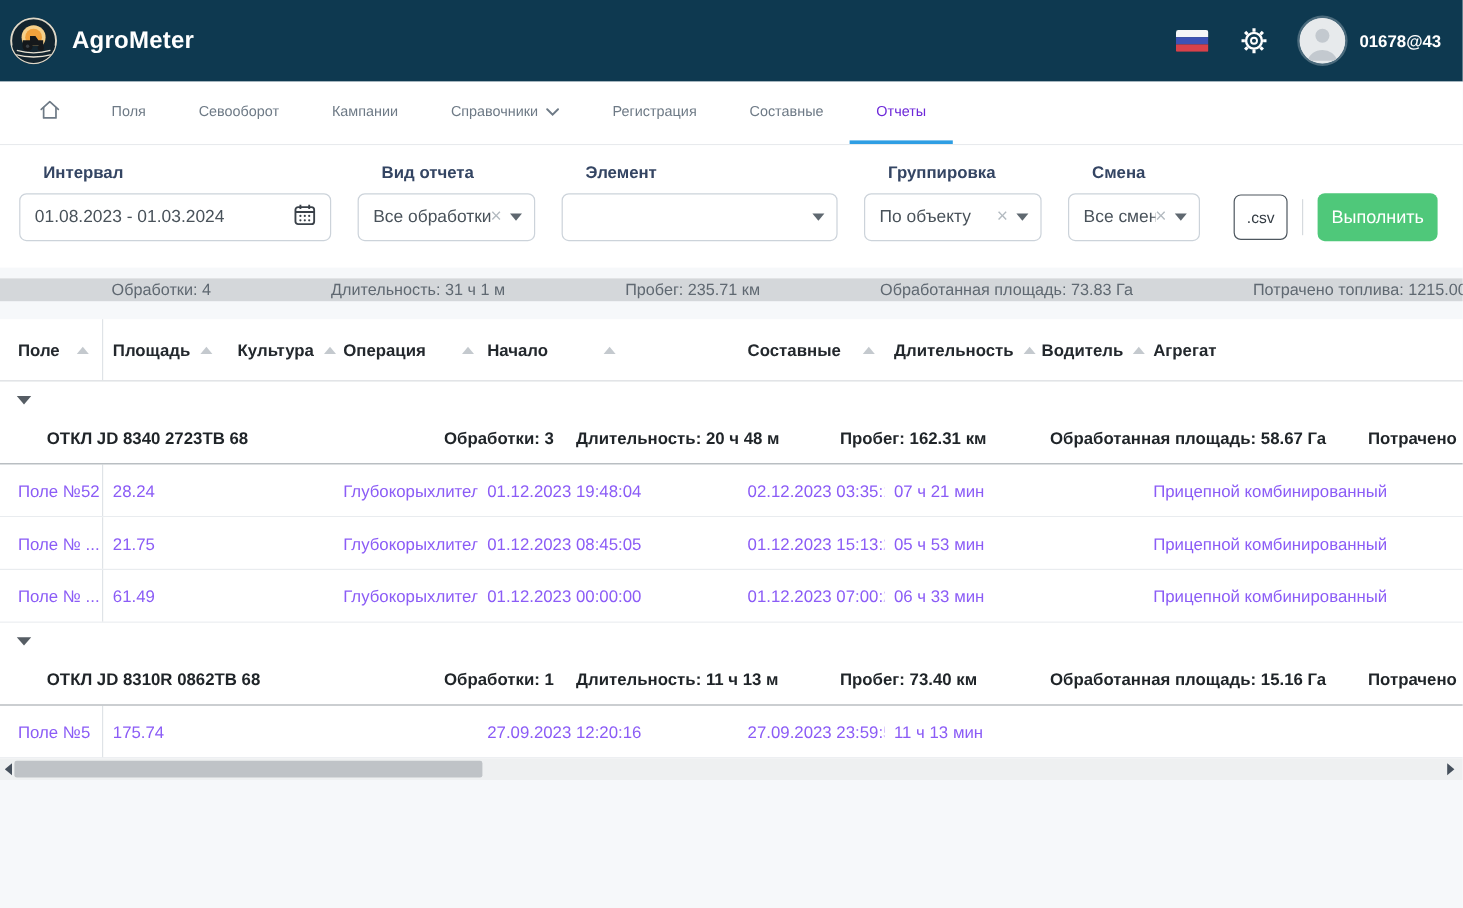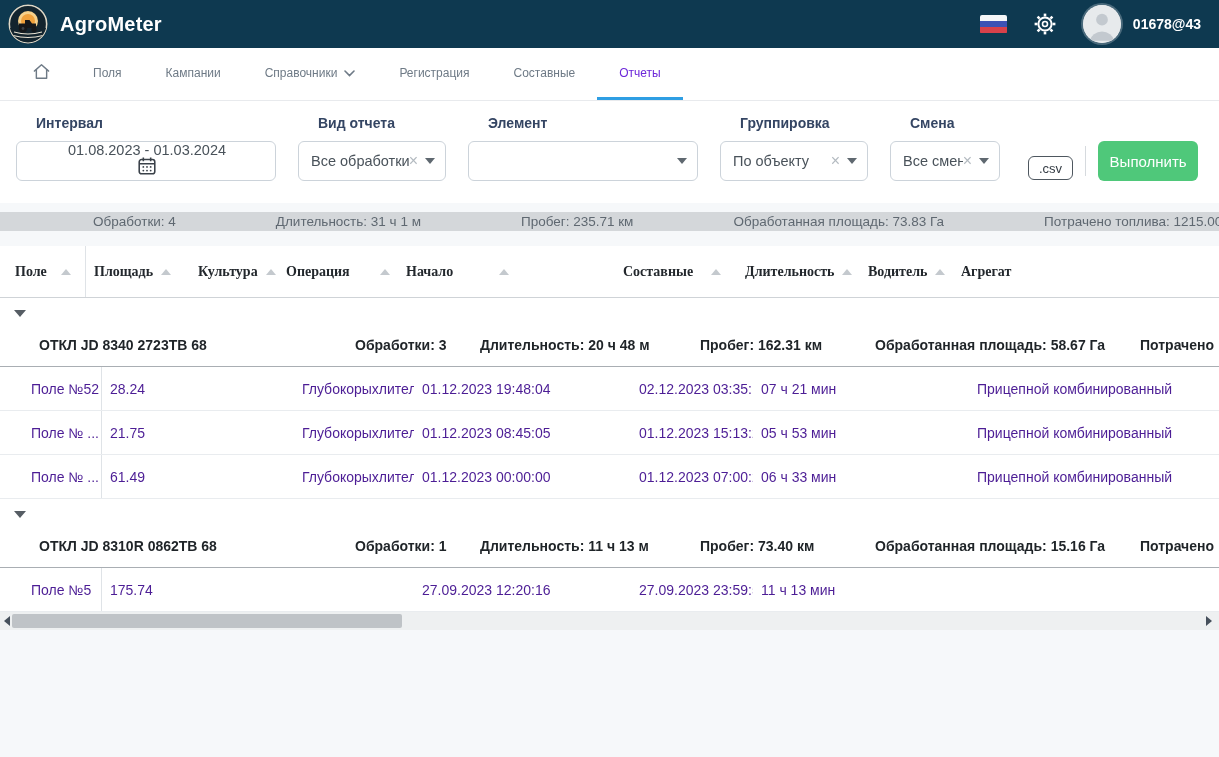--- a/index.html
+++ b/index.html
@@ -3,66 +3,66 @@
 <meta charset="utf-8">
 <style>
   * { box-sizing: border-box; margin: 0; padding: 0; }
   html,body { width:1219px; height:757px; }
   body {
     font-family: "Liberation Sans", sans-serif;
     background:#f6f8fa; overflow:hidden; position:relative;
     -webkit-font-smoothing:antialiased;
   }
   
-  .app-header{ height:48px; background:#0e3950; display:flex; align-items:center; padding:0 18px 0 8px; }
+  .app-header{ height:68px; background:#0e3950; display:flex; align-items:center; padding:0 18px 0 8px; }
   .logo-badge{ width:40px; height:40px; border-radius:50%; overflow:hidden; flex:0 0 auto; }
   .app-title{ color:#fff; font-size:20px; font-weight:700; margin-left:12px; letter-spacing:.2px; }
   .header-spacer{ flex:1; }
   .flag{ width:27px; height:19px; border-radius:2px; overflow:hidden; display:flex; flex-direction:column; margin-right:26px; cursor:pointer; }
   .flag div{ flex:1; }
   .flag .w{ background:#f5f6f7; } .flag .b{ background:#3d52b5; } .flag .r{ background:#d8414a; }
   .gear-btn{ margin-right:26px; cursor:pointer; display:flex; }
   .avatar{ width:38px; height:38px; border-radius:50%; overflow:hidden; background:#e7eaec; box-shadow:0 0 0 2px rgba(255,255,255,.25); margin-right:12px; cursor:pointer; }
   .username{ color:#fff; font-size:14px; font-weight:700; }
   
   .nav-bar{ height:53px; background:#fff; border-bottom:1px solid #e8eaed; display:flex; align-items:stretch; padding-left:12px; }
   .nav-item{ display:flex; align-items:center; gap:7px; padding:0 22px; font-size:12px; color:#6e7a86; cursor:pointer; border-bottom:3px solid transparent; }
   .nav-item.active{ color:#6d28d9; border-bottom-color:#2f9ee3; }
   .nav-home{ padding:0 20px; }
   
   .filters{ background:#fff; padding:14px 16px 22px 16px; display:flex; align-items:flex-end; }
   .fgroup{ display:flex; flex-direction:column; margin-right:22px; }
   .flabel{ font-size:14px; font-weight:700; color:#344563; margin-bottom:10px;margin-left:20px; }
   .control{ height:40px; border:1px solid #ccd3da; border-radius:6px; background:#fff; display:flex; align-items:center; padding:0 10px 0 12px; font-size:14.5px; color:#49525a; cursor:pointer; }
-  .w-interval{ width:260px;flex-direction:column; } .w-report{ width:148px; } .w-element{ width:230px; } .w-group{ width:148px; } .w-shift{ width:110px; }
+  .w-interval{ width:260px; } .w-report{ width:148px; } .w-element{ width:230px; } .w-group{ width:148px; } .w-shift{ width:110px; }
   .control .val{ flex:1; white-space:nowrap; overflow:hidden; }
   .clear-x{ color:#b3bac0; font-size:16px; line-height:1; margin-right:7px; cursor:pointer; }
   .caret-down{ width:0; height:0; border-left:5px solid transparent; border-right:5px solid transparent; border-top:6px solid #5f6870; flex:0 0 auto; }
-  .csv-btn{ height:24px; margin-left:28px; margin-bottom:1px; padding:0 10px; background:#fff; border:1px solid #4e575f; border-radius:6px; font-size:13px; color:#343c44; font-family:inherit; cursor:pointer; }
+  .csv-btn{ height:38px; margin-left:28px; margin-bottom:1px; padding:0 10px; background:#fff; border:1px solid #4e575f; border-radius:6px; font-size:13px; color:#343c44; font-family:inherit; cursor:pointer; }
   .vdivider{ width:1px; height:30px; background:#d6dade; margin:0 12px 5px 12px; }
   .run-btn{ height:40px; width:100px; background:#4fc87a; border:none; border-radius:6px; color:#fff; font-size:15px; font-family:inherit; cursor:pointer; }
   
   .summary-bar{ background:#d4d7da; height:19px; margin-top:9px; display:flex; align-items:center; padding-left:93px; font-size:13.5px; color:#5f6871; }
   .sum-item{ padding:0 50px; white-space:nowrap; }
   .sum-item:first-child{ padding-left:0; }
   .sum-div{ width:1px; height:29px; background:#eef0f2; }
   
   .table-wrap{ background:#fff; margin-top:15px; }
   .grid{ display:grid; grid-template-columns:86px 104px 88px 120px 217px 122px 123px 93px 1fr; }
-  .thead{ height:52px; border-bottom:1px solid #cfd3d7; font-weight:700; font-size:14px; color:#23282d;font-family:Liberation Serif, serif; }
+  .thead{ height:52px; border-bottom:1px solid #cfd3d7; font-weight:700; font-size:14px; color:#23282d; }
   .th{ display:flex; align-items:center; padding-left:8px; cursor:pointer; white-space:nowrap; }
   .th.first{ padding-left:15px; border-right:1px solid #dfe3e7; }
   .sorter{ width:0; height:0; border-left:5px solid transparent; border-right:5px solid transparent; border-bottom:6px solid #c4c9ce; margin-left:14px; }
   .ml30{ margin-left:30px; } .ml46{ margin-left:46px; } .ml18{ margin-left:18px; } .ml8{ margin-left:8px; }
   .grow{ position:relative; height:69px; background:#fff; border-bottom:1px solid #a9aeb3; font-weight:700; font-size:14px; color:#1f2428; }
   .collapse-caret{ position:absolute; left:14px; top:12px; width:0; height:0; border-left:6px solid transparent; border-right:6px solid transparent; border-top:7px solid #565d64; cursor:pointer; }
   .gname{ position:absolute; left:39px; top:39px; white-space:nowrap; }
   .gstat{ position:absolute; top:39px; white-space:nowrap; }
-  .gs1{ left:355px; } .gs2{ left:480px; } .gs3{ left:700px; } .gs4{ left:875px; } .gs5{ left:1140px; }
-  .trow{ height:44px; border-bottom:1px solid #e9ecef; font-size:14px; color:#4c1d95; background:#fff;padding-left:16px; }
+  .gs1{ left:370px; } .gs2{ left:480px; } .gs3{ left:700px; } .gs4{ left:875px; } .gs5{ left:1140px; }
+  .trow{ height:44px; border-bottom:1px solid #e9ecef; font-size:14px; color:#8b5cf6; background:#fff; }
   .td{ display:flex; align-items:center; padding-left:8px; white-space:nowrap; overflow:hidden; }
   .td.first{ padding-left:15px; border-right:1px solid #dfe3e7; }
   
   .hscroll{ position:relative; height:18px; background:#eef0f1; }
   .scroll-arrow-left{ position:absolute; left:4px; top:4px; width:0; height:0; border-top:5px solid transparent; border-bottom:5px solid transparent; border-right:6px solid #46505c; cursor:pointer; }
   .scroll-arrow-right{ position:absolute; right:7px; top:4px; width:0; height:0; border-top:5px solid transparent; border-bottom:5px solid transparent; border-left:6px solid #46505c; cursor:pointer; }
   .scroll-thumb{ position:absolute; left:12px; top:2px; width:390px; height:14px; background:#bfc3c7; border-radius:2px; cursor:grab; }
 </style>
 </head>
 <body>
@@ -129,20 +129,23 @@
       <svg width="19" height="19" viewBox="0 0 24 24" fill="none" stroke="#6e7a86" stroke-width="1.8" stroke-linejoin="round" stroke-linecap="round">
         <path d="M3 11.5 L12 3.5 L21 11.5"></path>
         <path d="M5.5 9.8 V20.5 H18.5 V9.8"></path>
       </svg>
     </span>
   </div>
   <div class="nav-item">
       <span>Поля</span>
     </div>
   <div class="nav-item">
+      <span>Севооборот</span>
+    </div>
+  <div class="nav-item">
       <span>Кампании</span>
     </div>
   <div class="nav-item">
     <span>Справочники</span>
     <span>
       <svg width="11" height="7" viewBox="0 0 11 7" fill="none" stroke="#6e7a86" stroke-width="1.6" stroke-linecap="round">
           <path d="M1 1 L5.5 5.5 L10 1"></path>
         </svg>
     </span>
   </div>

